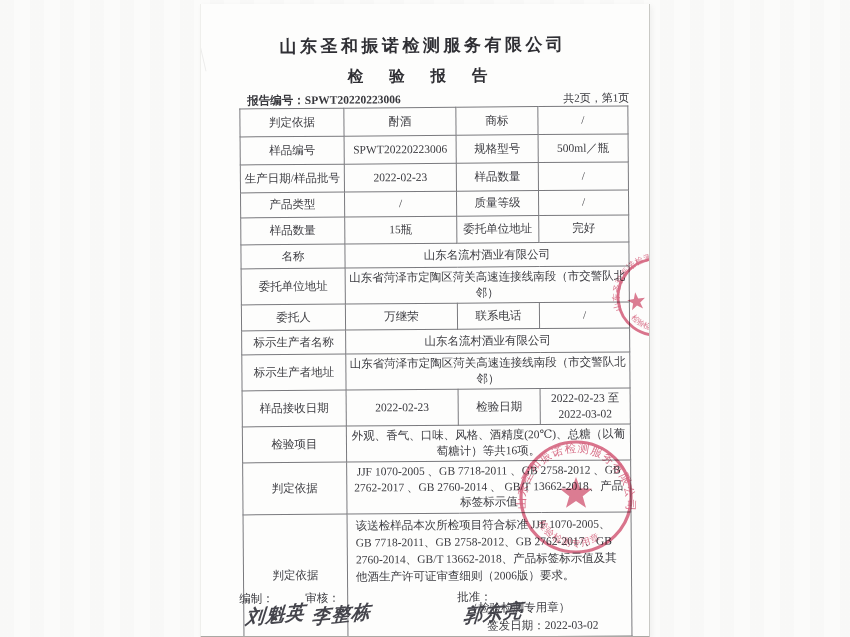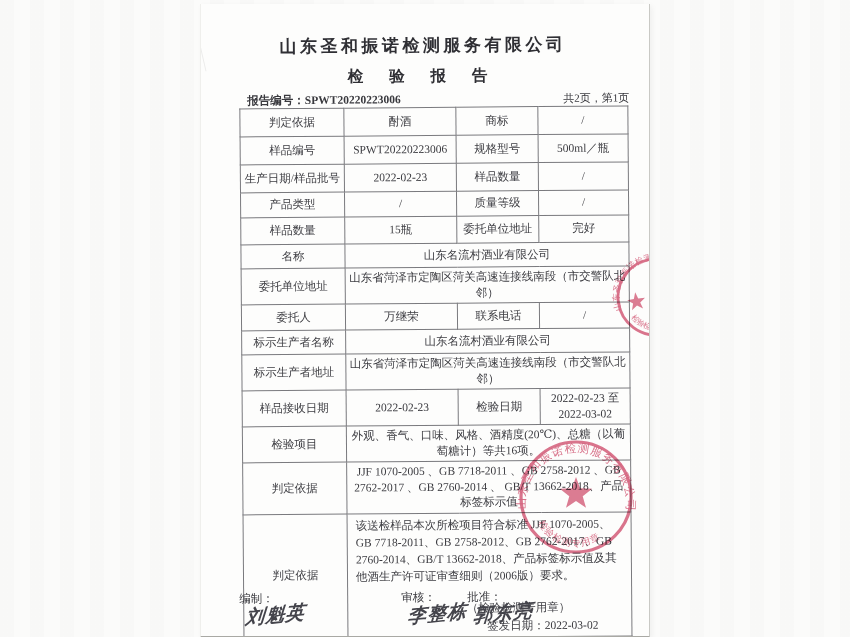--- a/index.html
+++ b/index.html
@@ -38,22 +38,22 @@
   .issue-date{text-align:right;padding-right:30px;margin-top:3px;}
   .remark-lines{text-align:left;padding-left:6px;line-height:1.55;}
   .signs{position:absolute;left:36px;top:586px;width:400px;font-size:11.5px;display:flex;}
   .sign-item{display:flex;align-items:flex-start;flex-direction:column;}
   .sig{
     display:inline-block;font-size:19px;font-style:italic;font-weight:bold;
     color:#44444b;transform:rotate(-5deg) skewX(-10deg);margin:-4px 0 0 6px;
     letter-spacing:1px;
   }
   .s1{margin-left:0;}
-  .s2{margin-left:96px;}
-  .s3{font-family:Liberation Mono, monospace;}
+  .s2{}
+  .s3{margin-left:86px;font-family:Liberation Mono, monospace;}
   .stamp{position:absolute;mix-blend-mode:multiply;opacity:0.85;}
   .stamp-main{left:300px;top:418px;}
   .stamp-edge{left:395px;top:233px;transform:rotate(-8deg);}
 </style>
 </head>
 <body>
 
 <div class="stage">
   <div class="paper">
     <div class="fold-line"></div>

